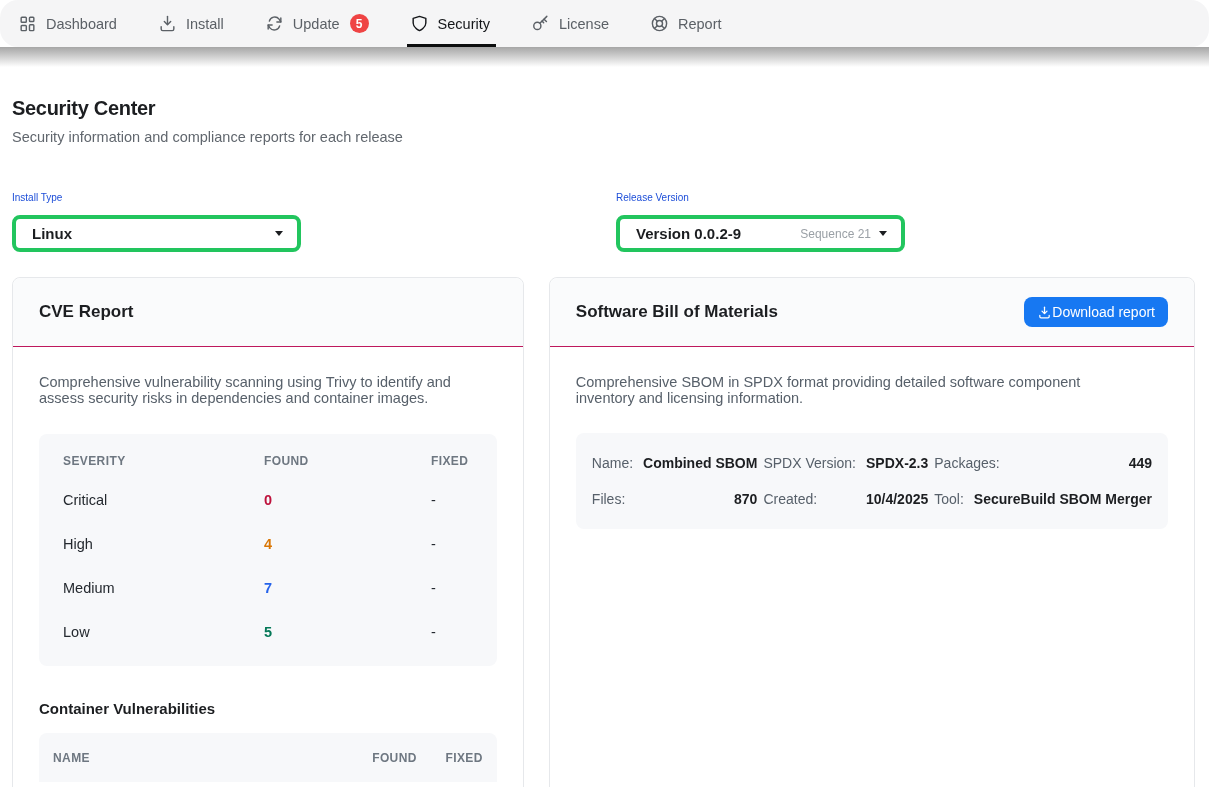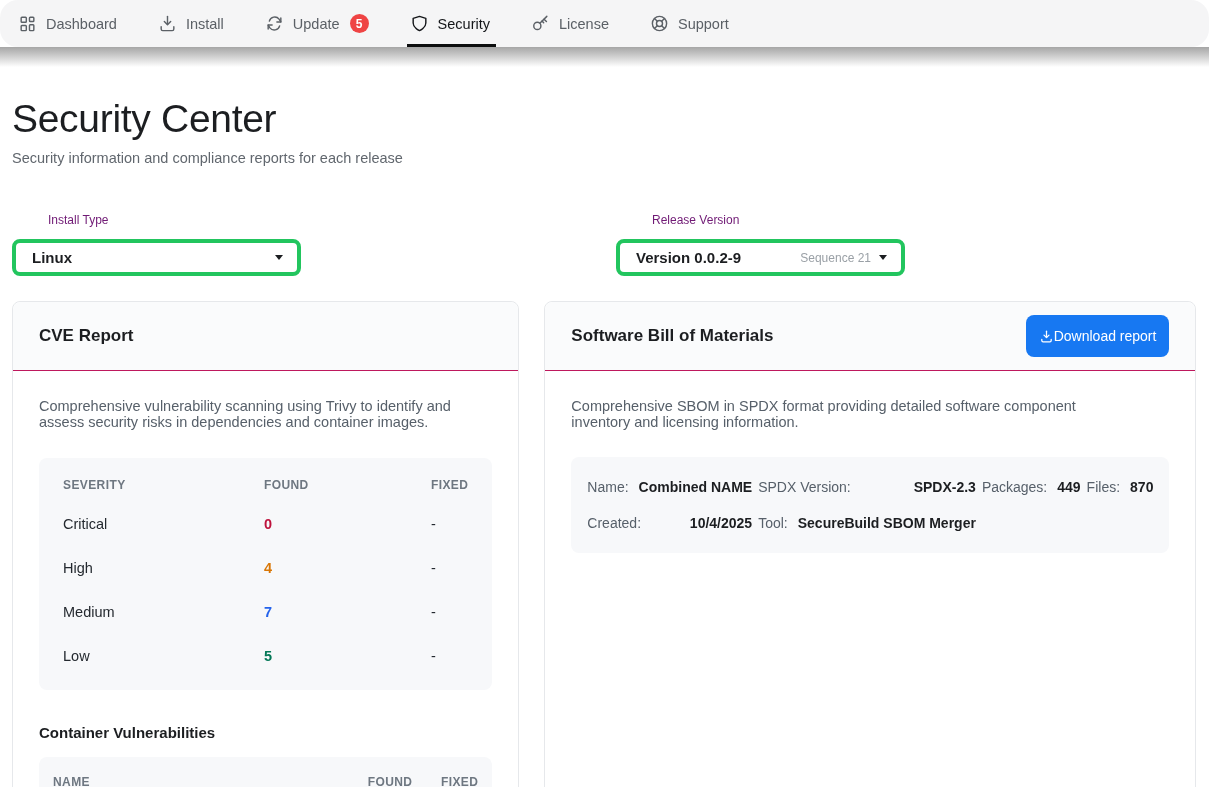--- a/index.html
+++ b/index.html
@@ -19,45 +19,45 @@
     height:3px; background:#0c0d0e; }
   .nav-badge { background:#ef4444; color:#fff; font-size:12px; font-weight:700;
     min-width:19px; height:19px; border-radius:10px; display:inline-flex;
     align-items:center; justify-content:center; padding:0 5px; margin-left:1px; }
 
   
   .nav-shadow { height:20px; background:linear-gradient(to bottom,#a6a6a6 0%,#cdcdcd 45%,#ffffff 100%); }
 
   
   .page { padding:30px 14px 0 12px; }
-  .page-title { font-size:39px; font-weight:400; letter-spacing:-0.3px; color:#1c1e21; }
+  .page-title { font-size:20px; font-weight:700; letter-spacing:-0.3px; color:#1c1e21; }
   .page-subtitle { margin-top:9px; font-size:14.5px; color:#61676e; }
 
   .filters { display:grid; grid-template-columns:1fr 1fr; gap:25px; margin-top:47px; }
-  .field-label { font-size:12px; color:#701a75; margin-bottom:12px;margin-left:36px; }
+  .field-label { font-size:10px; color:#1d4ed8; margin-bottom:12px; }
   .select { width:289px; height:37px; background:#fff; border:4px solid #22c55e;
     border-radius:8px; display:flex; align-items:center; padding:0 14px 0 16px;
     cursor:pointer; gap:8px; }
   .select-value { font-size:15px; font-weight:700; color:#1c1e21; flex:1; }
   .select-meta { font-size:12px; color:#9aa0a6; margin-right:0; }
   .caret { width:0; height:0; border-left:4.5px solid transparent;
     border-right:4.5px solid transparent; border-top:5.5px solid #1c1e21; }
 
   
   .cards { display:grid; grid-template-columns:1fr 1fr; gap:25px; margin-top:25px;
     align-items:stretch; }
   .card { border:1px solid #e6e8eb; border-radius:8px; background:#fff; min-height:560px; }
   .card-header { height:69px; background:#fafbfc; border-bottom:1px solid #be185d;
     border-radius:8px 8px 0 0; display:flex; align-items:center;
     justify-content:space-between; padding:0 26px; }
   .card-title { font-size:17px; font-weight:700; color:#1c1e21; }
   .card-body { padding:27px 26px; }
   .card-desc { font-size:14.5px; color:#57606a; line-height:16px; max-width:530px; }
 
-  .btn-primary { display:inline-flex; align-items:center; gap:0; height:42px;
+  .btn-primary { display:inline-flex; align-items:center; gap:0; height:30px;
     background:#1778f2; color:#fff; border:none; border-radius:8px; padding:0 13px;
     font-size:14px; font-weight:500; cursor:pointer;
     font-family:"Liberation Sans","DejaVu Sans",sans-serif; }
   .btn-primary svg { width:15px; height:15px; stroke:#fff; fill:none;
     stroke-width:2; stroke-linecap:round; stroke-linejoin:round; }
 
   
   .sev-table { background:#f7f8fa; border-radius:8px; margin-top:28px;
     padding:10px 0 12px; }
   .sev-row { display:grid; grid-template-columns:201px 167px 1fr; align-items:center;
@@ -75,21 +75,21 @@
 
   .subsection-title { font-size:15px; font-weight:700; color:#1c1e21; margin-top:34px; }
   .cv-table { background:#f7f8fa; border-radius:8px 8px 0 0; margin-top:16px; }
   .cv-head { display:flex; align-items:center; height:49px; padding:0 14px; }
   .cv-head .cv-name { flex:1; }
   .cv-head .cv-found { width:72px; text-align:right; }
   .cv-head .cv-fixed { width:66px; text-align:right; }
 
   
   .sbom-details { background:#f7f8fa; border-radius:8px; margin-top:27px;
-    padding:12px 16px; display:grid; grid-template-columns:1fr 1fr 1fr 1fr;
+    padding:12px 16px; display:grid; grid-template-columns:1fr 1fr 1fr;
     column-gap:6px; }
   .detail-row { display:flex; align-items:center; justify-content:space-between;
     height:36px; gap:10px; }
   .detail-label { font-size:14px; color:#57606a; white-space:nowrap; }
   .detail-value { font-size:14px; font-weight:700; color:#1c1e21; text-align:right;
     white-space:nowrap; }
 </style>
 </head>
 <body>
 
@@ -138,21 +138,21 @@
   </div>
   <div class="nav-item">
     <svg viewBox="0 0 24 24">
       <circle cx="12" cy="12" r="9"></circle>
         <circle cx="12" cy="12" r="3.8"></circle>
       <path d="M5.6 5.6l3.7 3.7"></path>
         <path d="M14.7 14.7l3.7 3.7"></path>
       <path d="M18.4 5.6l-3.7 3.7"></path>
         <path d="M9.3 14.7l-3.7 3.7"></path>
     </svg>
-    <span>Support</span>
+    <span>Report</span>
   </div>
 </nav>
 <div class="nav-shadow"></div>
 
 <main class="page">
   <h1 class="page-title">Security Center</h1>
   <p class="page-subtitle">Security information and compliance reports for each release</p>
 
   <div class="filters">
     <div>
@@ -231,21 +231,21 @@
           </svg>
           <span>Download report</span>
         </button>
       </div>
       <div class="card-body">
         <p class="card-desc">Comprehensive SBOM in SPDX format providing detailed software component inventory and licensing information.</p>
 
         <div class="sbom-details">
           <div class="detail-row">
             <span class="detail-label">Name:</span>
-            <span class="detail-value">Combined NAME</span>
+            <span class="detail-value">Combined SBOM</span>
           </div>
           <div class="detail-row">
             <span class="detail-label">SPDX Version:</span>
             <span class="detail-value">SPDX-2.3</span>
           </div>
           <div class="detail-row">
             <span class="detail-label">Packages:</span>
             <span class="detail-value">449</span>
           </div>
           <div class="detail-row">

